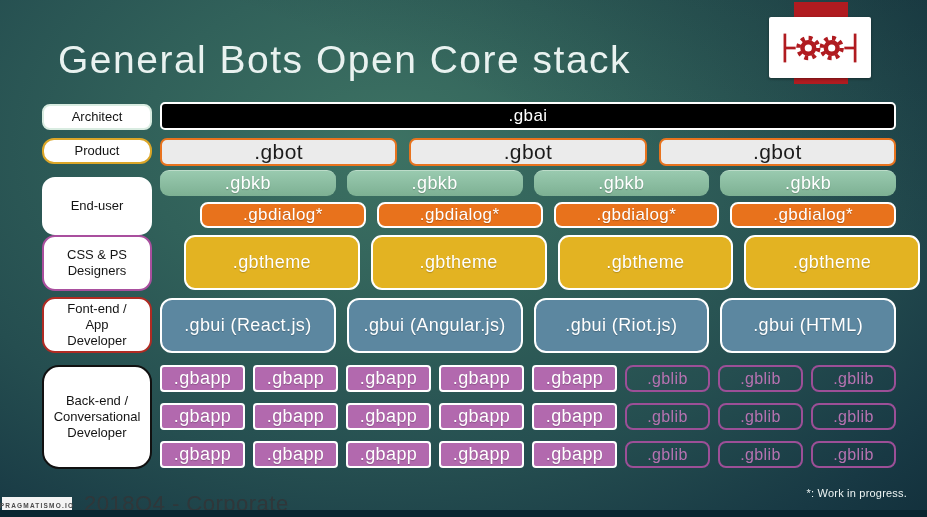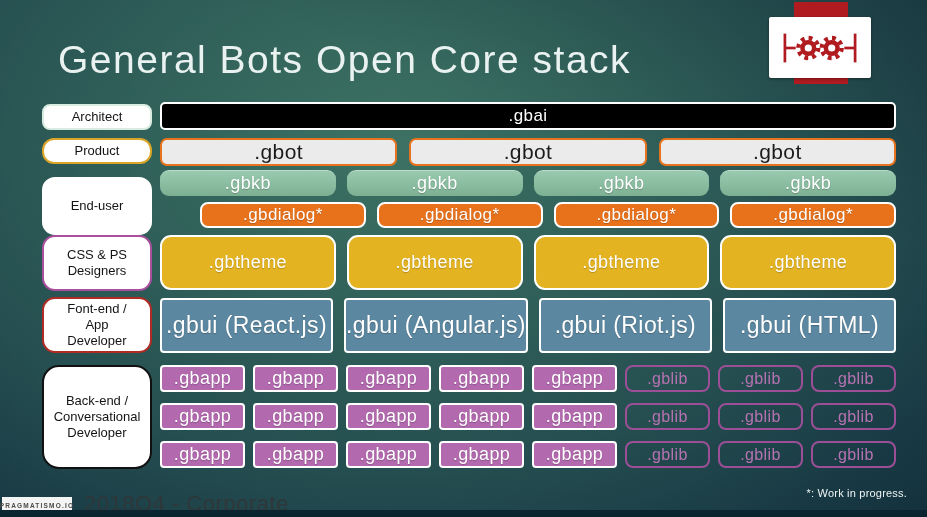--- a/index.html
+++ b/index.html
@@ -51,24 +51,24 @@
         font-size:17px;}
   .gbai .cell{width:100%;}
   .r-gbot{top:138px;height:27px;}
   .gbot{background:#ebebeb;border:2px solid #e8731e;border-radius:7px;color:#1b1b1b;
         font-size:21px;text-shadow:none;}
   .r-gbkb{top:170px;height:26px;}
   .gbkb{background:linear-gradient(#99caaf,#7db093);border-radius:9px;font-size:18px;
         border-top:1px solid #bcdcc9;}
   .r-gbdialog{top:202px;height:26px;padding-left:40px;}
   .gbdialog{background:#e8721c;border:2px solid #ffffff;border-radius:8px;font-size:17px;}
-  .r-gbtheme{top:235px;height:55px;}
+  .r-gbtheme{top:235px;height:55px;margin-left:24px;}
   .gbtheme{background:#e3b322;border:2px solid #ffffff;border-radius:11px;font-size:18px;}
   .r-gbui{top:298px;height:55px;}
-  .gbui{background:#5c87a0;border:2px solid #ffffff;border-radius:4px;font-size:23px;}
+  .gbui{background:#5c87a0;border:2px solid #ffffff;border-radius:12px;font-size:18px;}
   .r-app1{top:365px;height:27px;}
   .r-app2{top:403px;height:27px;}
   .r-app3{top:441px;height:27px;}
   .gbapp{background:#b269ae;border:2px solid #ffffff;border-radius:4px;font-size:18px;}
   .gblib{background:transparent;border:2px solid #9c4f97;border-radius:8px;font-size:16px;
          color:#b672b1;text-shadow:none;}
   
   .prag-box{
     position:absolute;left:2px;top:497px;width:70px;height:16px;background:#f4f4f4;
     display:flex;align-items:center;justify-content:center;

